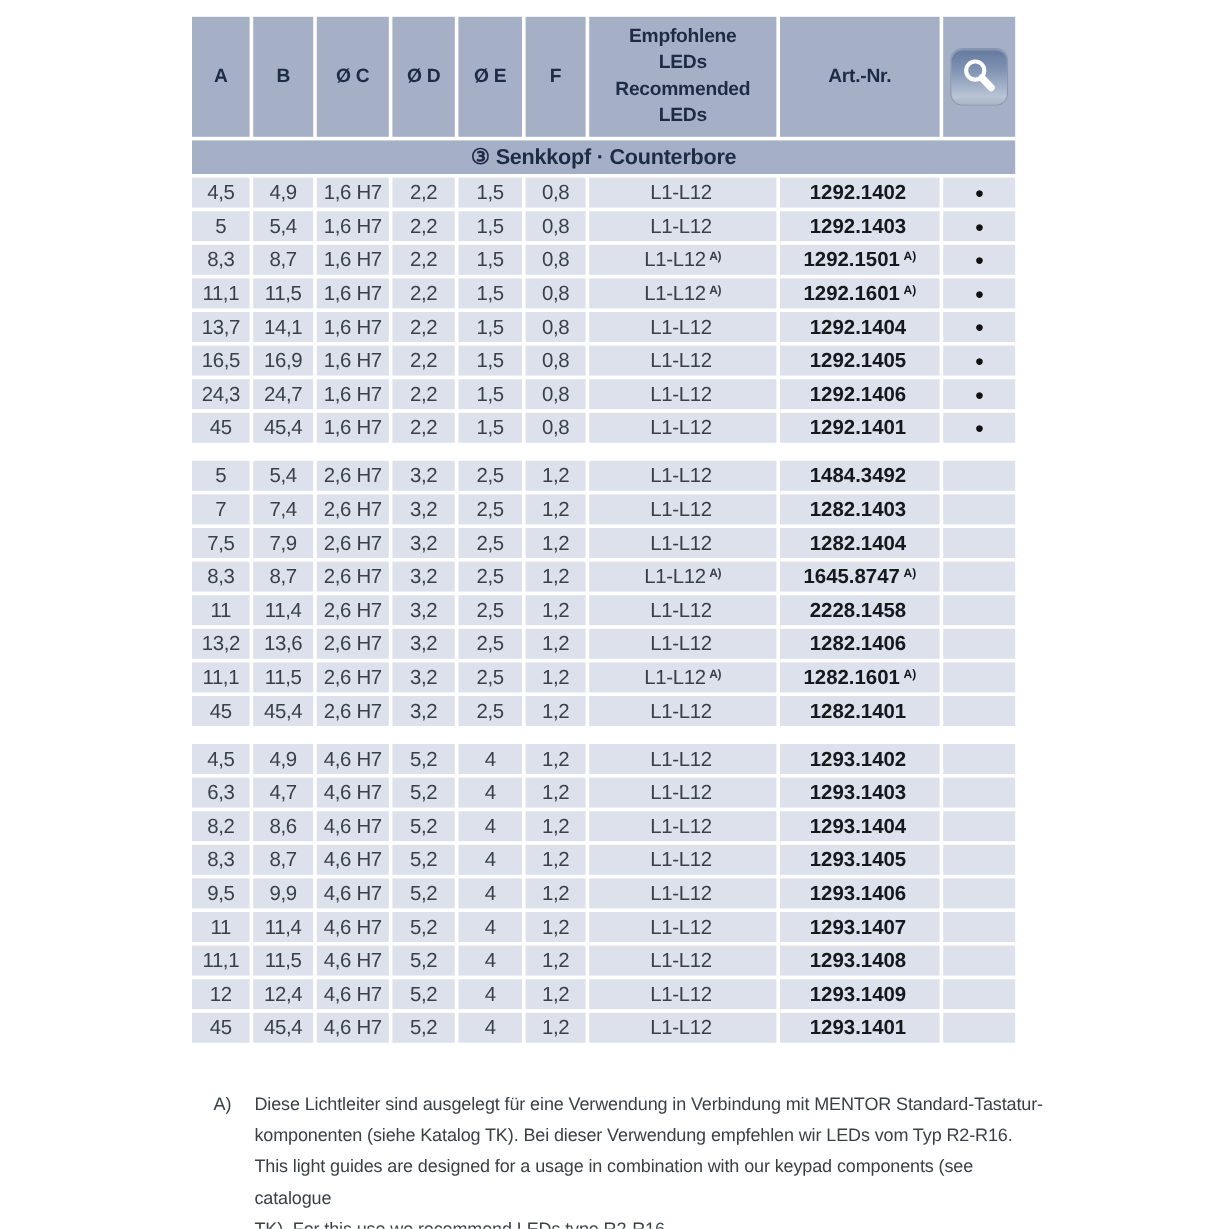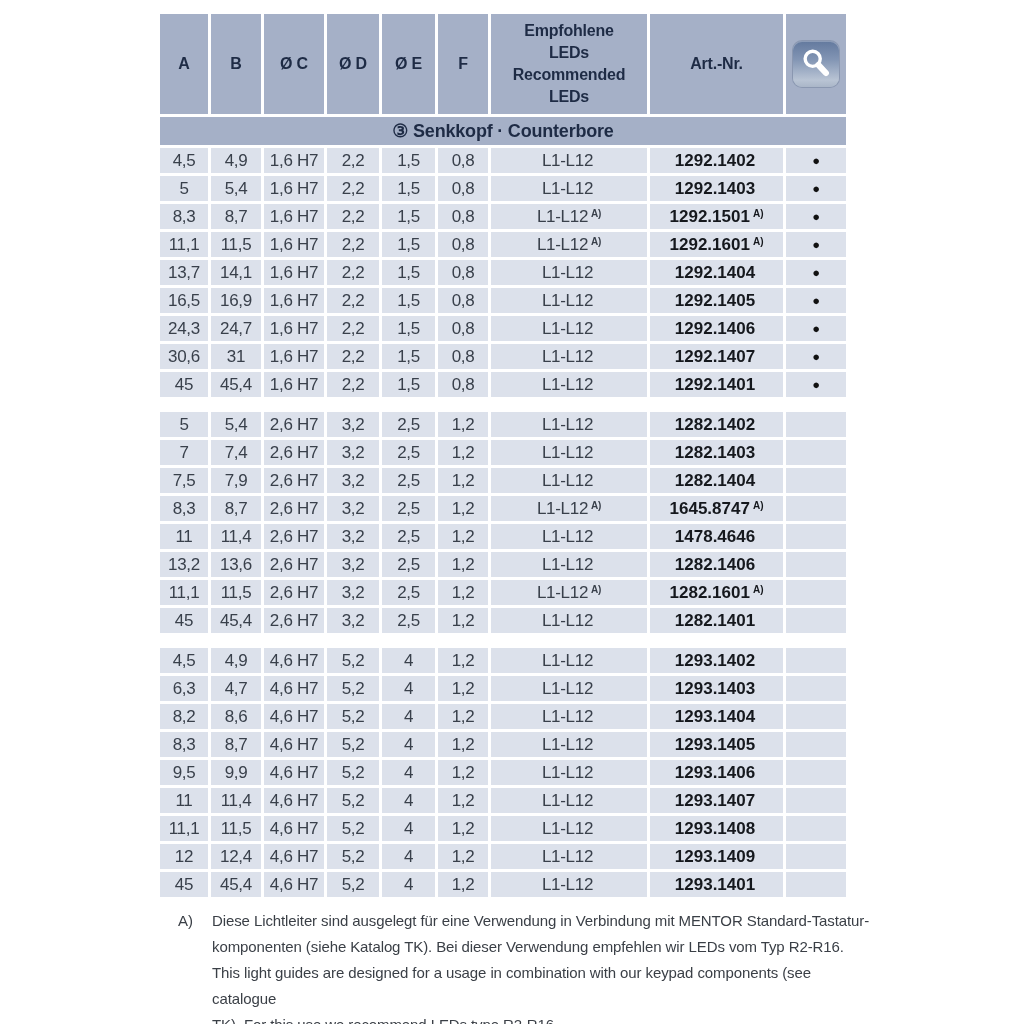--- a/index.html
+++ b/index.html
@@ -233,31 +233,20 @@
       <td>24,7</td>
       <td>1,6 H7</td>
       <td>2,2</td>
       <td>1,5</td>
       <td>0,8</td>
       <td><span>L1-L12</span><span class="supmark"></span></td>
       <td class="art"><span>1292.1406</span><span class="supmark"></span></td>
       <td class="dotcell">●</td>
     </tr>
         <tr>
-      <td>30,6</td>
-      <td>31</td>
-      <td>1,6 H7</td>
-      <td>2,2</td>
-      <td>1,5</td>
-      <td>0,8</td>
-      <td><span>L1-L12</span><span class="supmark"></span></td>
-      <td class="art"><span>1292.1407</span><span class="supmark"></span></td>
-      <td class="dotcell">●</td>
-    </tr>
-        <tr>
       <td>45</td>
       <td>45,4</td>
       <td>1,6 H7</td>
       <td>2,2</td>
       <td>1,5</td>
       <td>0,8</td>
       <td><span>L1-L12</span><span class="supmark"></span></td>
       <td class="art"><span>1292.1401</span><span class="supmark"></span></td>
       <td class="dotcell">●</td>
     </tr>
@@ -265,21 +254,21 @@
           <td colspan="9"></td>
         </tr>
         <tr>
       <td>5</td>
       <td>5,4</td>
       <td>2,6 H7</td>
       <td>3,2</td>
       <td>2,5</td>
       <td>1,2</td>
       <td><span>L1-L12</span><span class="supmark"></span></td>
-      <td class="art"><span>1282.1402</span><span class="supmark"></span></td>
+      <td class="art"><span>1484.3492</span><span class="supmark"></span></td>
       <td class="dotcell"></td>
     </tr>
         <tr>
       <td>7</td>
       <td>7,4</td>
       <td>2,6 H7</td>
       <td>3,2</td>
       <td>2,5</td>
       <td>1,2</td>
       <td><span>L1-L12</span><span class="supmark"></span></td>
@@ -309,21 +298,21 @@
       <td class="dotcell"></td>
     </tr>
         <tr>
       <td>11</td>
       <td>11,4</td>
       <td>2,6 H7</td>
       <td>3,2</td>
       <td>2,5</td>
       <td>1,2</td>
       <td><span>L1-L12</span><span class="supmark"></span></td>
-      <td class="art"><span>1478.4646</span><span class="supmark"></span></td>
+      <td class="art"><span>2228.1458</span><span class="supmark"></span></td>
       <td class="dotcell"></td>
     </tr>
         <tr>
       <td>13,2</td>
       <td>13,6</td>
       <td>2,6 H7</td>
       <td>3,2</td>
       <td>2,5</td>
       <td>1,2</td>
       <td><span>L1-L12</span><span class="supmark"></span></td>

